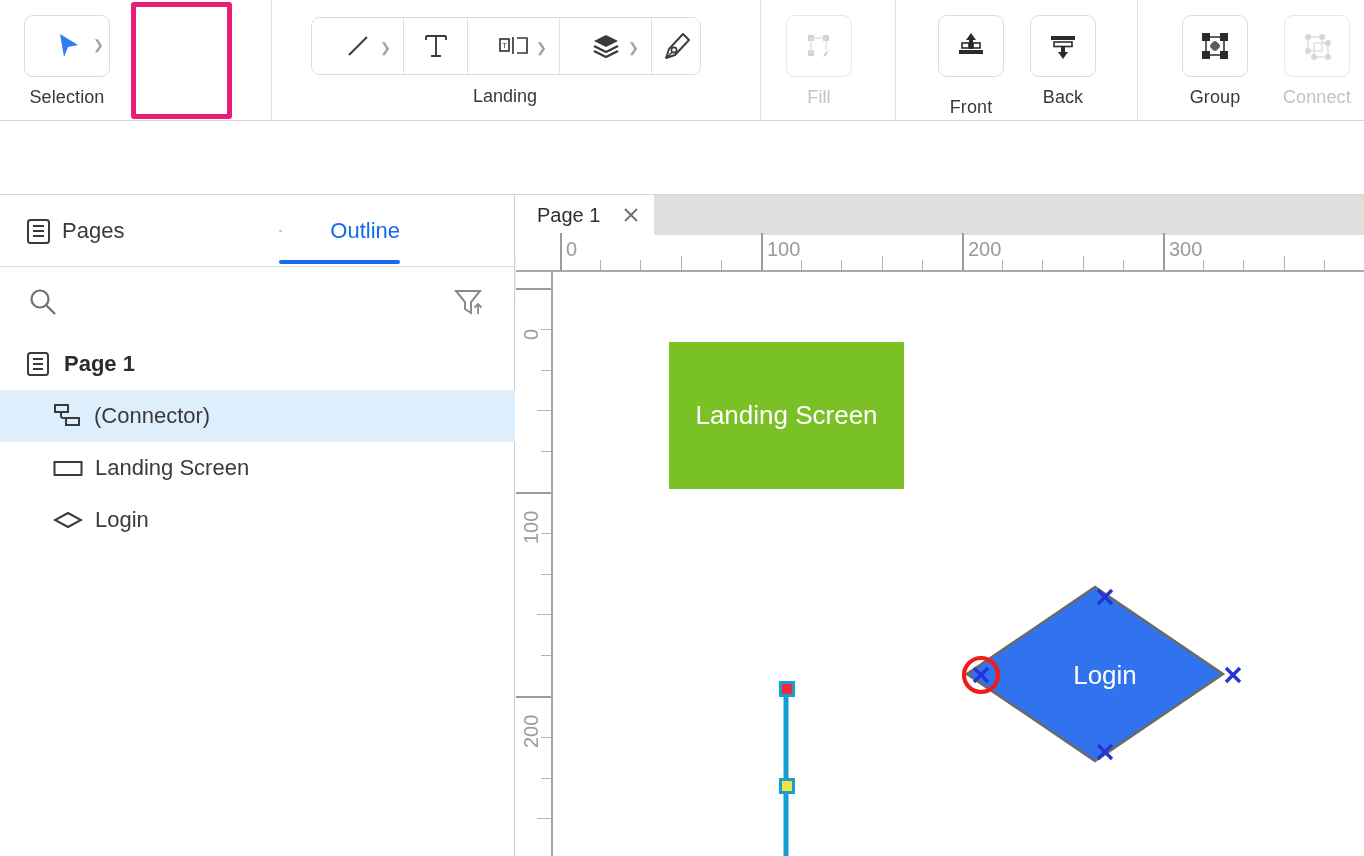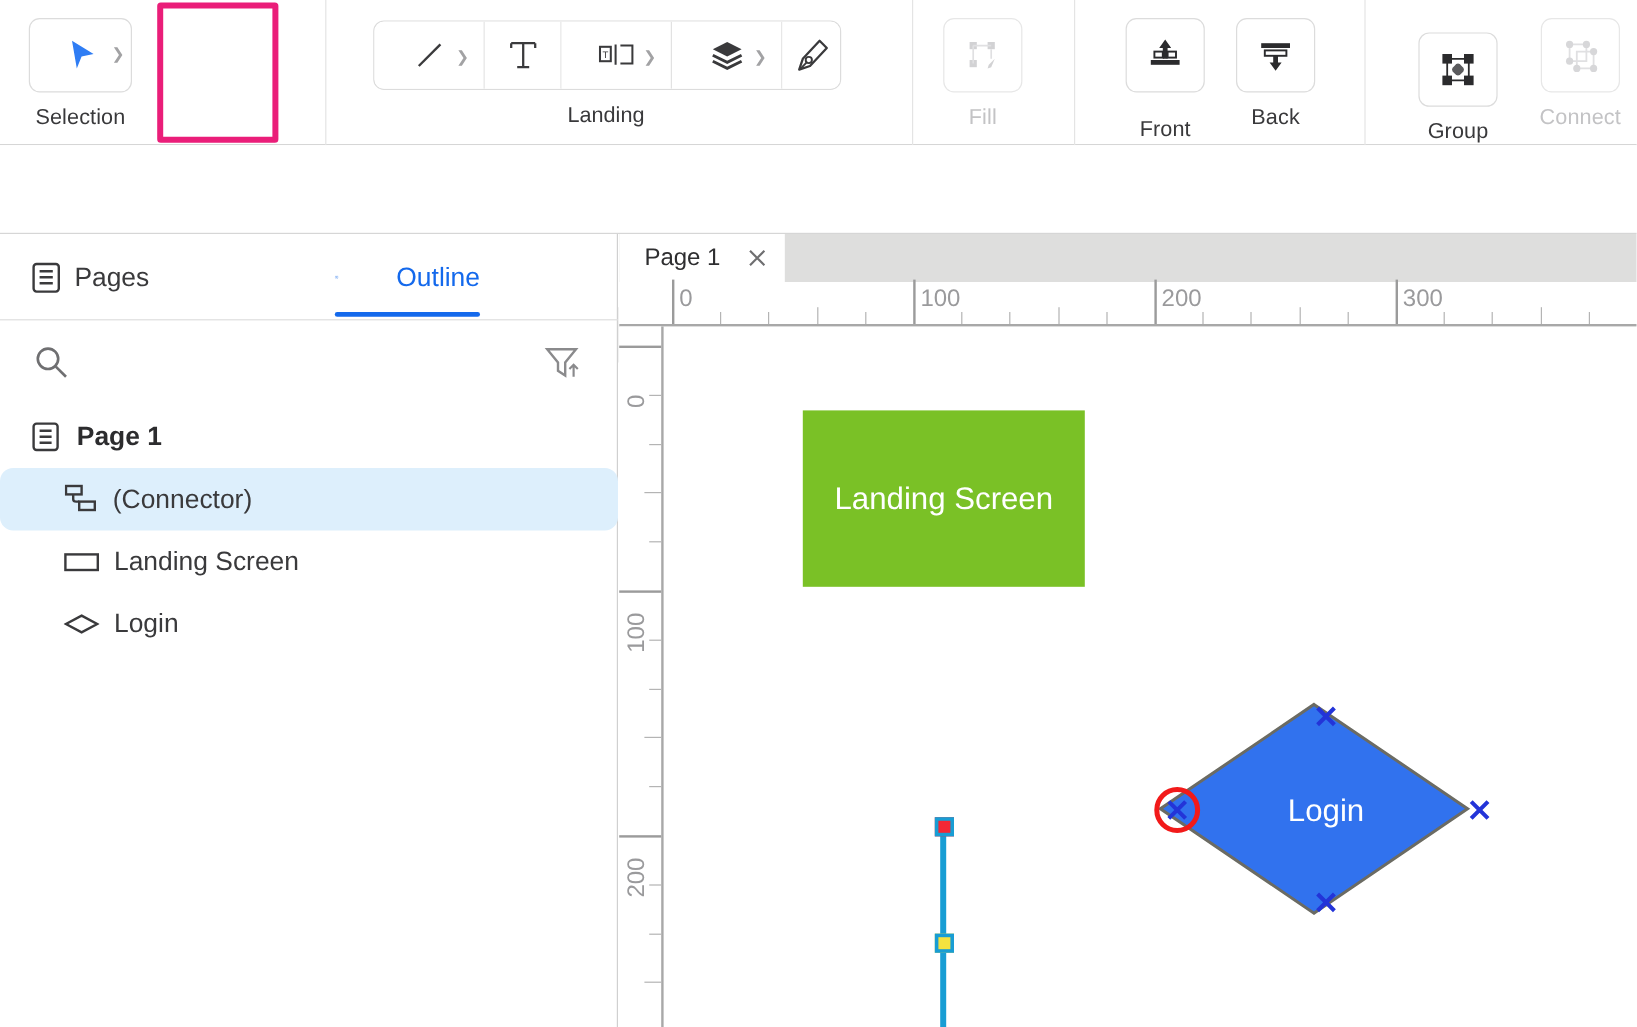--- a/index.html
+++ b/index.html
@@ -285,21 +285,21 @@
           <rect x="5" y="7" width="24" height="4" fill="#2b2b2d"></rect>
           <rect x="8" y="13" width="18" height="4.5" fill="none" stroke="#2b2b2d" stroke-width="1.6"></rect>
           <path d="M17 30 L12 23 H15 V17 H19 V23 H22 Z" fill="#2b2b2d"></path>
         </svg>
       </div>
       <div class="tool-label">Back</div>
     </div>
 
     <div class="grp-div" style="left:1137px;"></div>
 
-    <div class="tool-cell" style="left:1182px; top:15px;margin-top:12px;">
+    <div class="tool-cell" style="left:1182px; top:15px;">
       <div class="tool-btn small">
         <svg width="34" height="34" viewBox="0 0 34 34">
           <path d="M8 8 H26 V26 H8 Z" fill="none" stroke="#2b2b2d" stroke-width="1.5"></path>
           <path d="M14 14 q3 -4 6 0 q4 3 0 6 q-3 4 -6 0 q-4 -3 0 -6 Z" fill="#5b5b5d"></path>
           <rect x="4" y="4" width="8" height="8" fill="#2b2b2d"></rect>
           <rect x="22" y="4" width="8" height="8" fill="#2b2b2d"></rect>
           <rect x="4" y="22" width="8" height="8" fill="#2b2b2d"></rect>
           <rect x="22" y="22" width="8" height="8" fill="#2b2b2d"></rect>
         </svg>
       </div>
@@ -426,21 +426,21 @@
     <div class="outline-row root" style="top:143px;">
       <span style="margin-left:26px; display:flex;">
         <svg width="24" height="26" viewBox="0 0 24 26">
           <rect x="2" y="2" width="20" height="22" rx="2.5" fill="none" stroke="#3a3a3c" stroke-width="2"></rect>
           <path d="M7 8 H17 M7 13 H17 M7 18 H17" stroke="#3a3a3c" stroke-width="2"></path>
         </svg>
       </span>
       <span class="rlabel" style="margin-left:14px;">Page 1</span>
     </div>
 
-    <div class="outline-row sel" style="top:195px;border-radius:11px;">
+    <div class="outline-row sel" style="top:195px;">
       <span style="margin-left:54px; display:flex;">
         <svg width="28" height="26" viewBox="0 0 28 26">
           <rect x="1" y="2" width="13" height="7" fill="none" stroke="#3a3a3c" stroke-width="2"></rect>
           <rect x="12" y="15" width="13" height="7" fill="none" stroke="#3a3a3c" stroke-width="2"></rect>
           <path d="M7 9 V13 Q7 15 9.5 15 L12 15" fill="none" stroke="#3a3a3c" stroke-width="2"></path>
         </svg>
       </span>
       <span class="rlabel" style="margin-left:12px;">(Connector)</span>
     </div>
 

